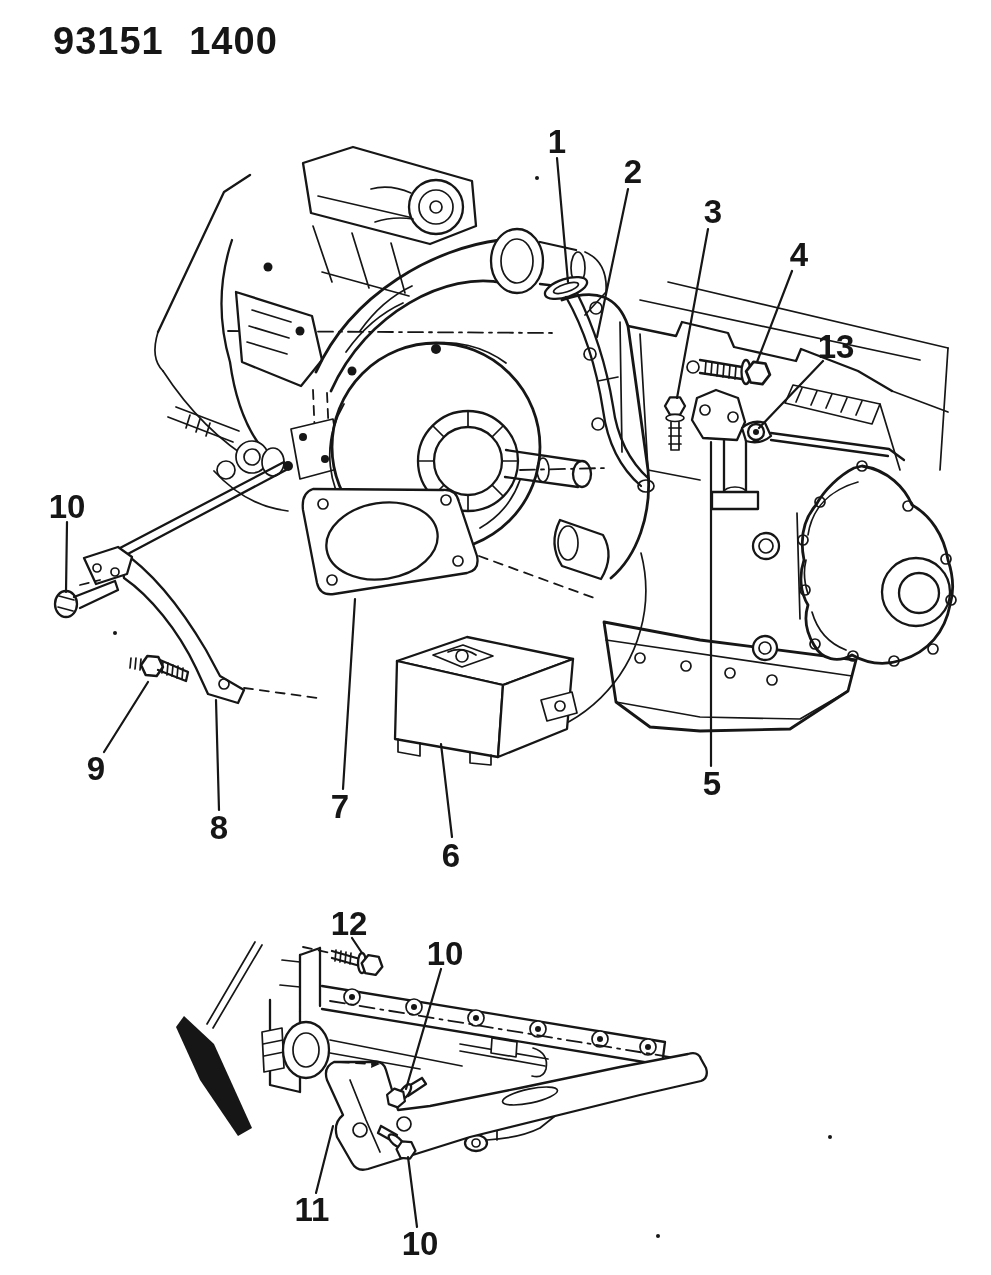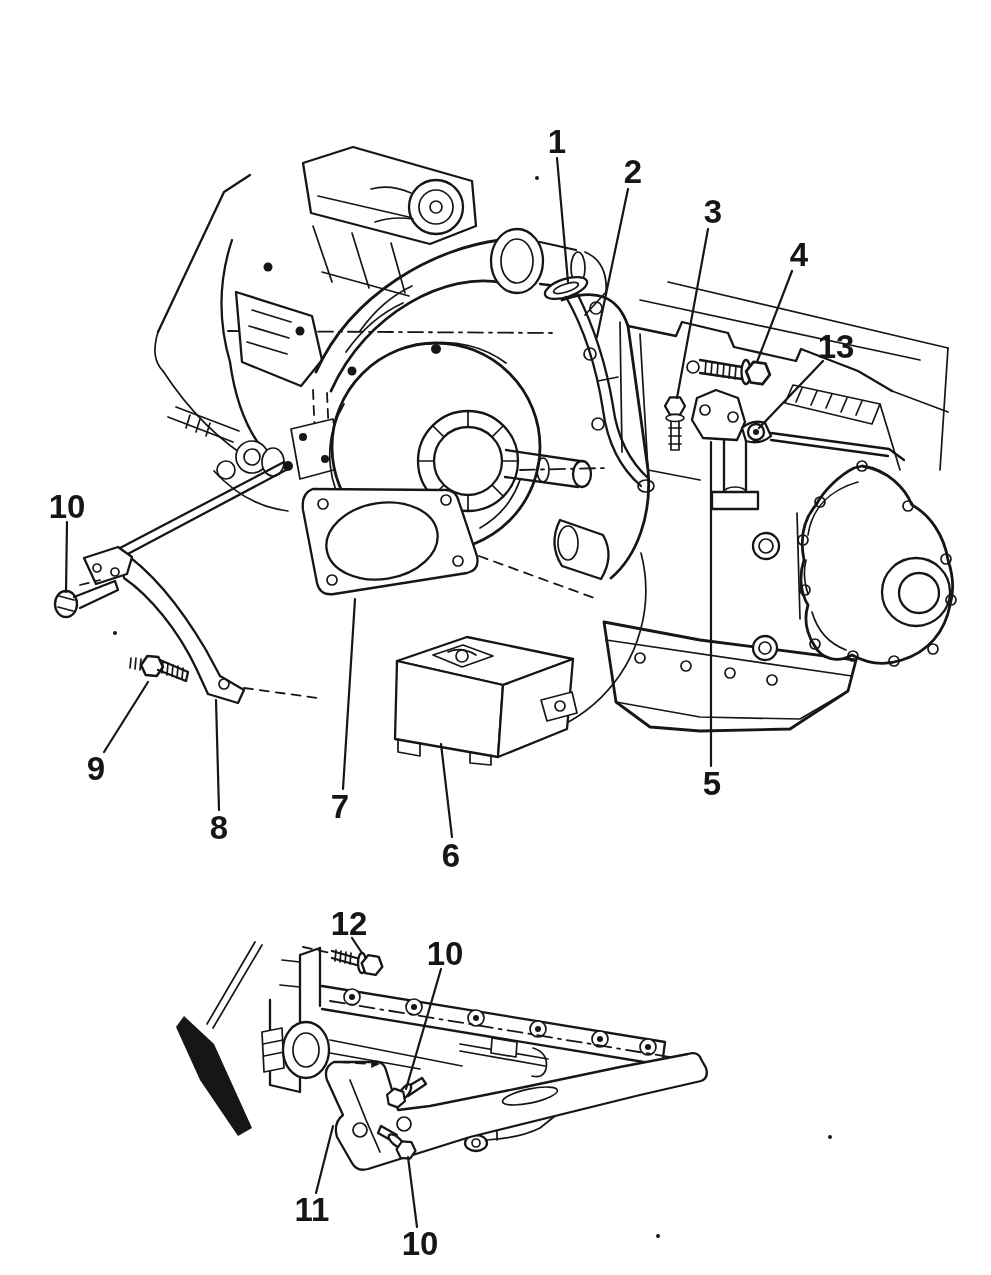--- a/index.html
+++ b/index.html
@@ -36,20 +36,21 @@
     fill:#161616;
     text-anchor:middle;
   }
   .leader{stroke:#161616;stroke-width:2.2;fill:none;stroke-linecap:round;}
 </style>
 </head>
 <body>
 
 <div class="stage">
 
+  <div class="diagram-code">93151 1400</div>
 
   <svg class="art" width="991" height="1275" viewBox="0 0 991 1275">
     <defs>
       <g id="hexnut">
           <polygon points="10,0 5,8.7 -5,8.7 -10,0 -5,-8.7 5,-8.7"></polygon>
         </g>
     </defs>
 
     <g>
 

